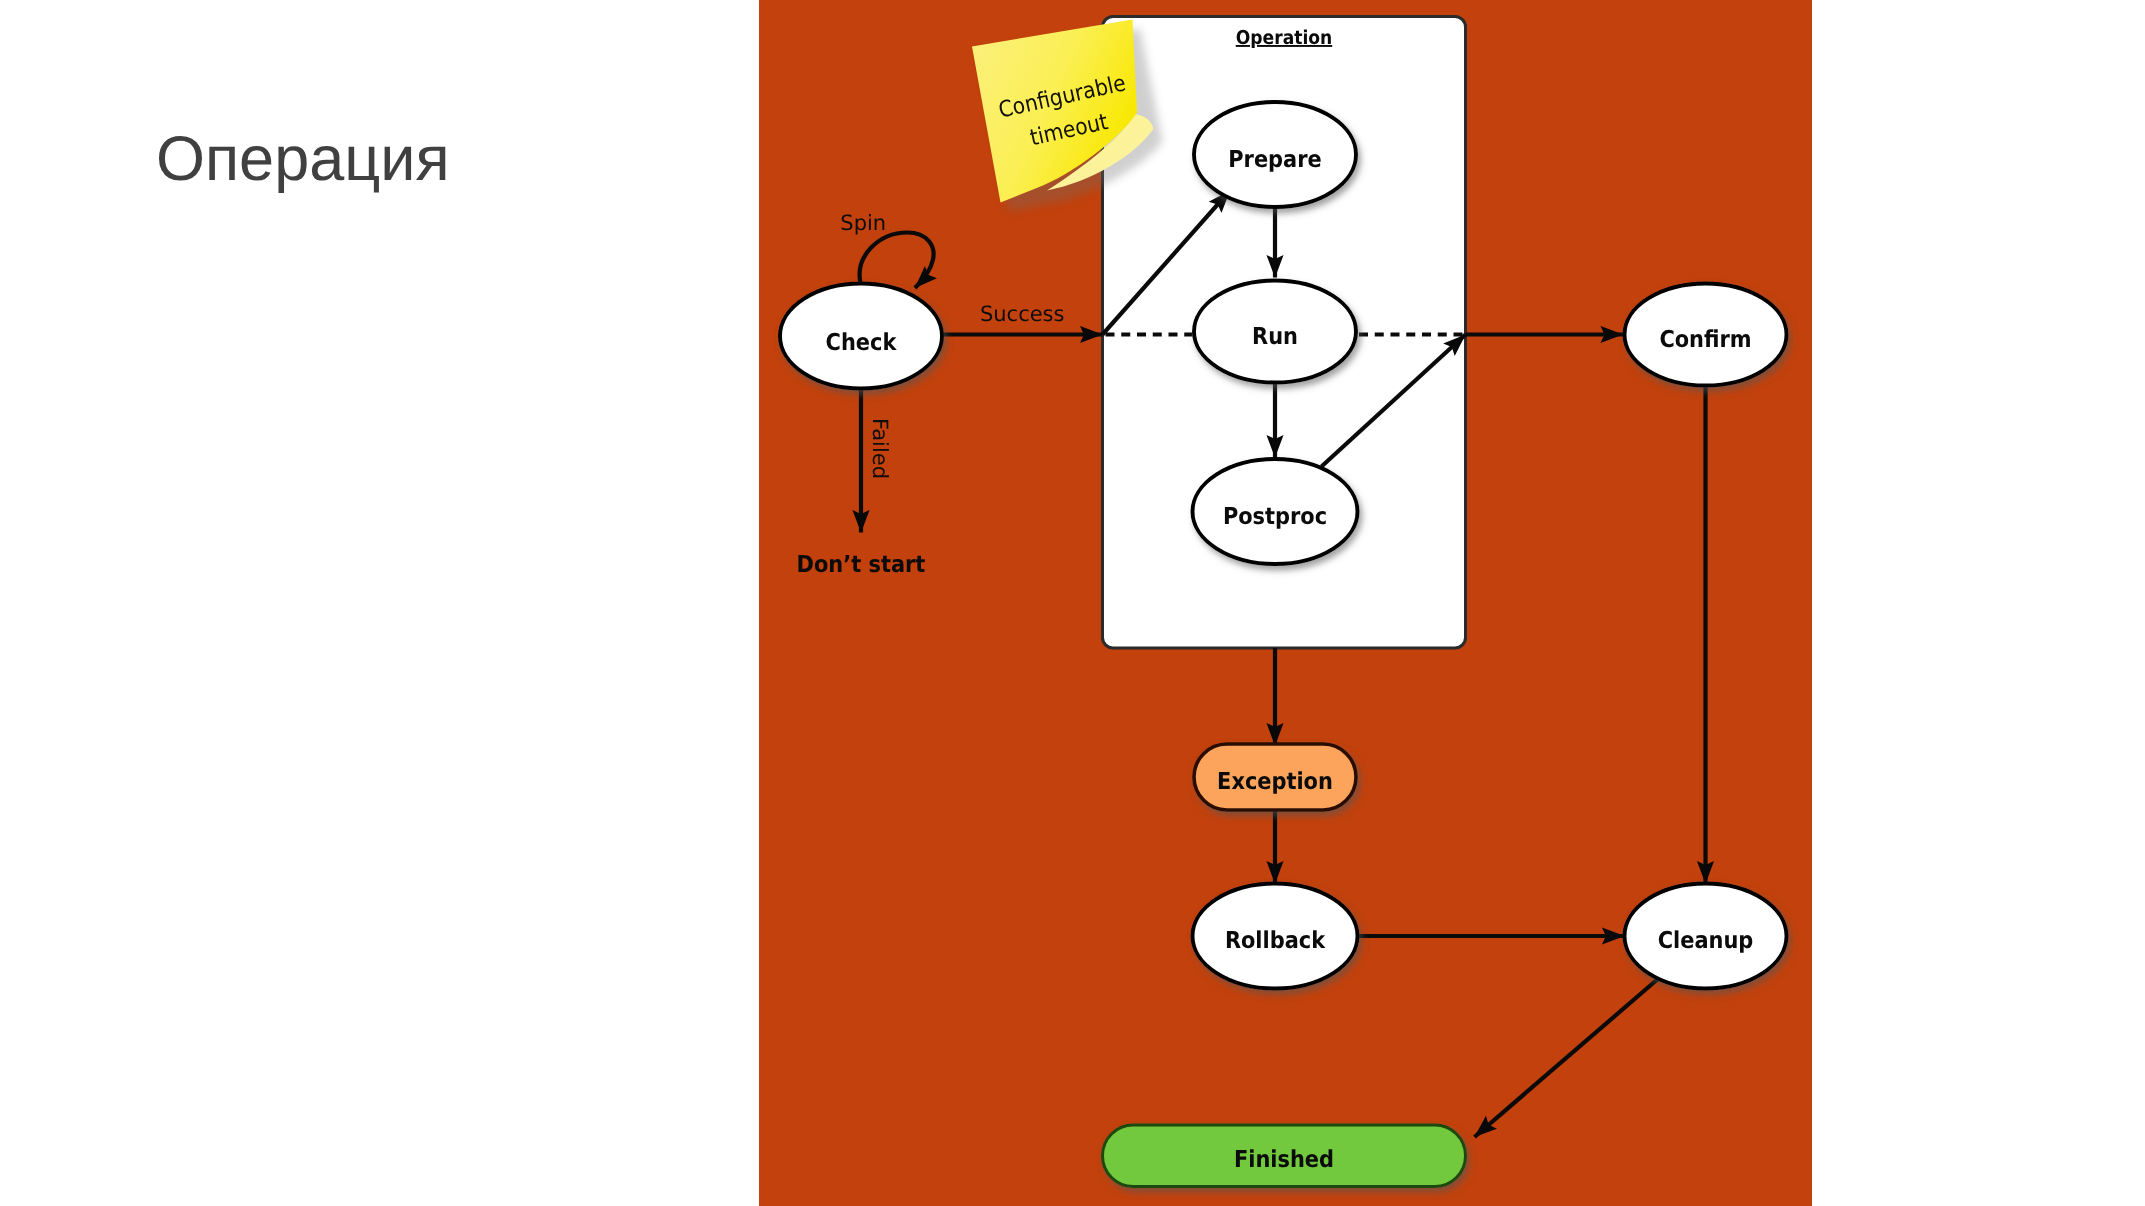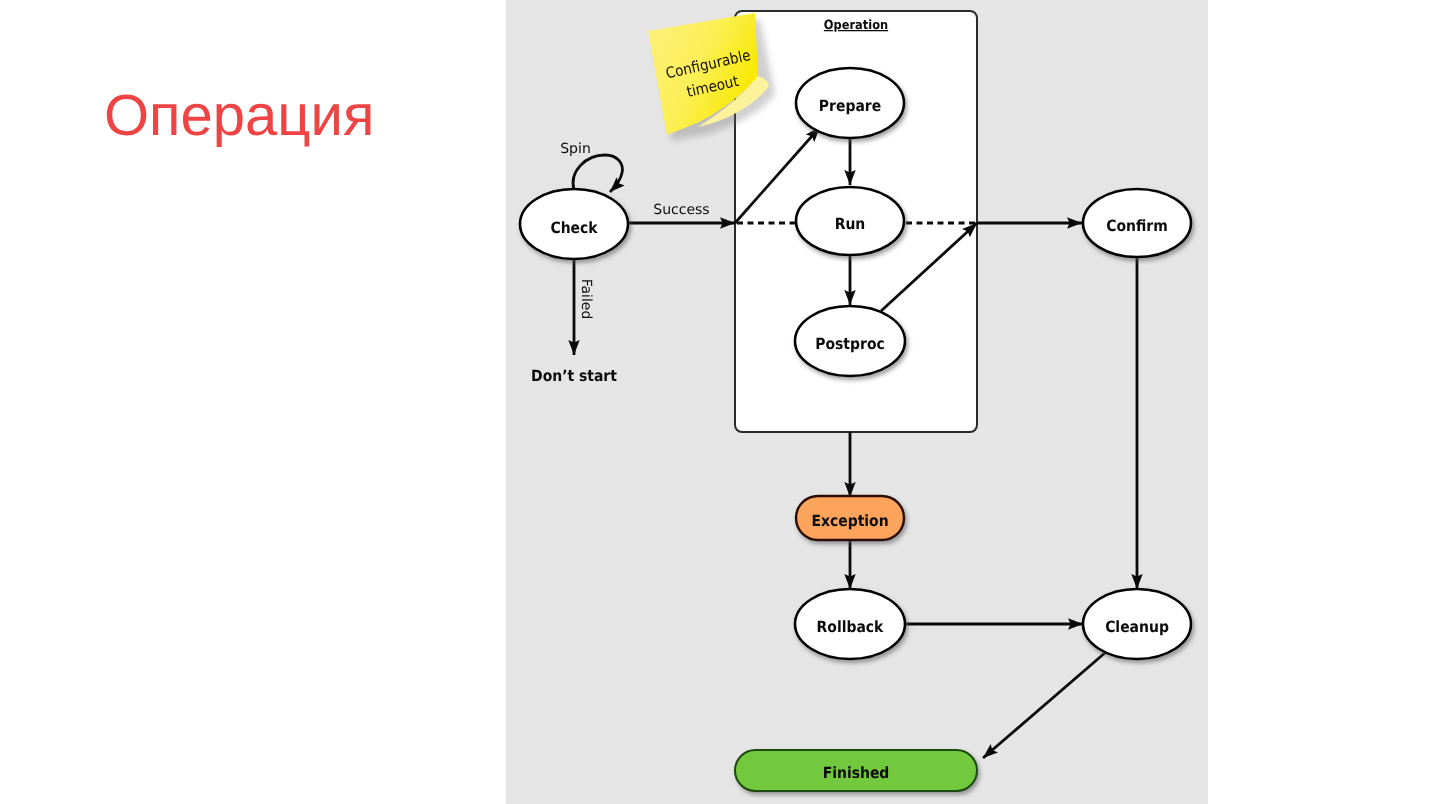--- a/index.html
+++ b/index.html
@@ -2,22 +2,22 @@
 <html><head>
 <meta charset="utf-8">
 <style>
   html,body{margin:0;padding:0;-webkit-font-smoothing:antialiased;}
   *{-webkit-font-smoothing:antialiased;text-rendering:geometricPrecision;}
   #slide{will-change:transform;}
   body{width:1430px;height:804px;background:#ffffff;overflow:hidden;
        font-family:"Liberation Sans",sans-serif;}
   #slide{position:absolute;left:0;top:0;width:1430px;height:804px;background:#fff;}
   #title{position:absolute;left:104px;top:82px;font-family:"Liberation Sans",sans-serif;
-         font-weight:400;font-size:58px;color:#ef4444;white-space:nowrap;}
-  #diagram-wrap{position:absolute;left:506px;top:0px;width:702px;height:804px;background:#e5e5e5;overflow:hidden;}
+         font-weight:400;font-size:42px;color:#404040;white-space:nowrap;}
+  #diagram-wrap{position:absolute;left:506px;top:0px;width:702px;height:804px;background:#c2410c;overflow:hidden;}
   svg{display:block;}
   .nlabel{font-family:"DejaVu Sans Condensed","DejaVu Sans",sans-serif;font-weight:bold;font-size:15.5px;fill:#0b0b0b;
           text-anchor:middle;}
   .elabel{font-family:"DejaVu Sans",sans-serif;font-weight:400;font-size:14px;fill:#0d0d0d;
           text-anchor:middle;}
   .glabel{font-family:"DejaVu Sans Condensed","DejaVu Sans",sans-serif;font-weight:bold;font-size:12.7px;fill:#0b0b0b;
           text-anchor:middle;}
   .edge{stroke:#0a0a0a;stroke-width:2.8;fill:none;stroke-linecap:butt;}
   .nodeell{fill:#fff;stroke:#000;stroke-width:2.6;}
   .sticky{font-family:"DejaVu Sans Condensed","DejaVu Sans",sans-serif;font-weight:400;font-size:15px;fill:#120f05;}

